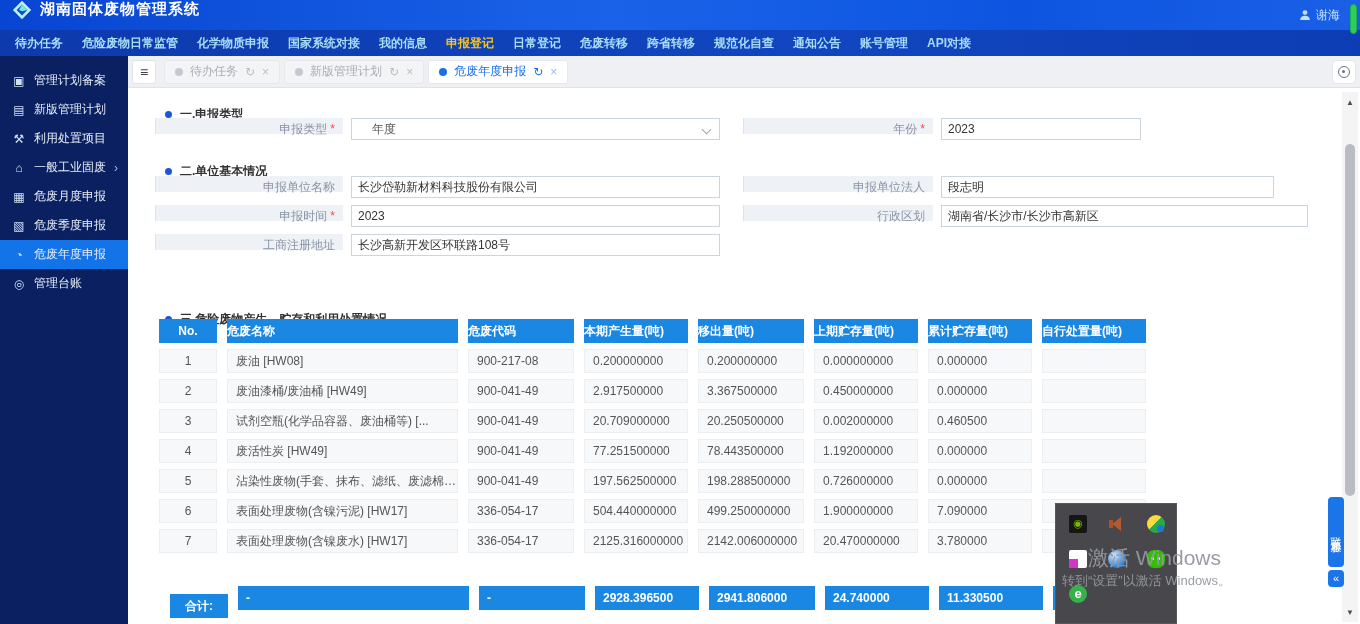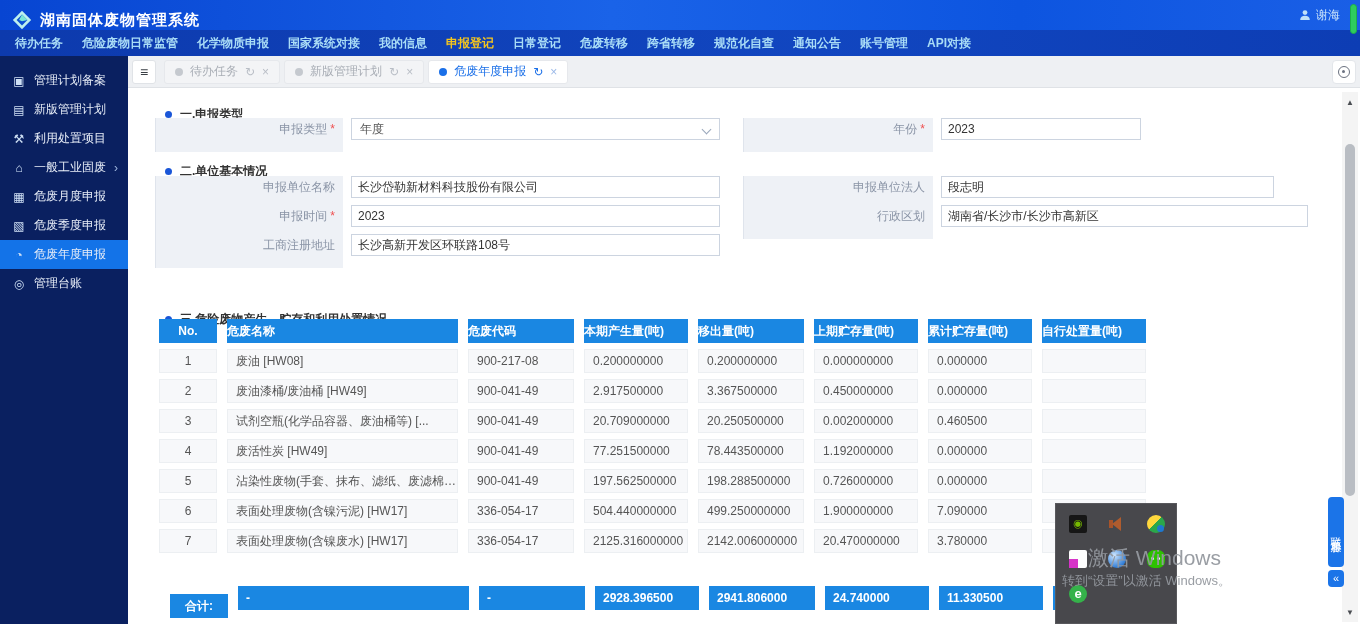--- a/index.html
+++ b/index.html
@@ -2,21 +2,21 @@
 <html><head>
 <meta charset="utf-8">
 <style>
   * { margin:0; padding:0; box-sizing:border-box; }
   html,body { width:1360px; height:624px; overflow:hidden; font-family:"Liberation Sans","DejaVu Sans",sans-serif; background:#fff; }
   body { position:relative; }
 
   
   .header { position:absolute; left:0; top:0; width:1360px; height:30px;
     background:linear-gradient(90deg,#0745d2 0%,#1a63e8 45%,#0d55e0 75%,#1a5fe6 100%);
-    display:flex; align-items:flex-end; z-index:5; }
+    display:flex; align-items:flex-start; z-index:5; }
   .logo { width:20px; height:20px; margin-left:12px; }
   .app-title { color:#fff; font-size:15px; font-weight:bold; margin-left:8px; letter-spacing:1px; }
   .user-box { position:absolute; right:20px; top:0; height:30px; display:flex; align-items:center; gap:5px; color:#cde6fb; font-size:12px; }
   .green-pill { position:absolute; left:1350px; top:4px; width:7px; height:30px; background:#2ecc5e; border:1px solid #1daf49; border-radius:4px; z-index:9; }
 
   
   .navbar { position:absolute; left:0; top:30px; width:1360px; height:26px;
     background:linear-gradient(90deg,#0d3aad,#1146c0 60%,#0d3db4); display:flex; align-items:center; gap:19px; padding-left:15px; z-index:5; }
   .nav-item { font-size:12px; font-weight:bold; color:#a9dcf6; cursor:pointer; white-space:nowrap; }
   .nav-item.active { color:#f5c51e; }
@@ -43,24 +43,24 @@
   .tab.active .tab-close { color:#9bb9e8; }
   .screen-btn { position:absolute; right:4px; top:4px; width:24px; height:24px; background:#fff; border:1px solid #e3e6ea; border-radius:4px; display:flex; align-items:center; justify-content:center; cursor:pointer; }
   .screen-btn .ring { width:12px; height:12px; border:1.5px solid #6b7280; border-radius:50%; position:relative; }
   .screen-btn .ring::after { content:""; position:absolute; left:3px; top:3px; width:3px; height:3px; background:#6b7280; border-radius:50%; }
 
   .content { position:absolute; left:0; top:32px; right:0; bottom:0; background:#fff; }
 
   .section-title { position:absolute; display:flex; align-items:center; gap:8px; font-size:12px; font-weight:bold; color:#333;margin-top:8px; }
   .bullet { width:7px; height:7px; border-radius:50%; background:#1a56d8; }
 
-  .label-box { position:absolute; height:34px; background:#eef1f6; border-left:1px solid #dfe4ec; color:#8a94a6; font-size:12px; line-height:22px; text-align:right; padding-right:8px; white-space:nowrap; }
+  .label-box { position:absolute; height:16px; background:#eef1f6; border-left:1px solid #dfe4ec; color:#8a94a6; font-size:12px; line-height:22px; text-align:right; padding-right:8px; white-space:nowrap; }
   .req { color:#f05050; margin-left:3px; }
   .field-input { position:absolute; height:22px; border:1px solid #ccd4e0; background:#fff; font-size:12px; color:#333; padding:0 6px; font-family:"Liberation Sans","DejaVu Sans",sans-serif; }
-  .select-box { position:absolute; height:22px; border:1px solid #ccd4e0; background:#fff; font-size:12px; color:#555; line-height:20px; padding:0 24px 0 8px; cursor:pointer; }
+  .select-box { position:absolute; height:22px; border:1px solid #ccd4e0; background:#fff; font-size:12px; color:#555; line-height:20px; padding:0 24px 0 20px; cursor:pointer; }
   .select-box::after { content:""; position:absolute; right:9px; top:7px; width:6px; height:6px; border-right:1.5px solid #9aa7bb; border-bottom:1.5px solid #9aa7bb; transform:rotate(45deg); }
 
   
   .hw-table { position:absolute; left:31px; top:231px; display:grid;
     grid-template-columns:58px 231px 106px 104px 106px 104px 104px 104px; column-gap:10px; row-gap:6px; }
   .th { height:24px; line-height:24px; background:#1a87e2; color:#fff; font-size:12px; font-weight:bold; white-space:nowrap; }
   .th.center { text-align:center; padding-left:0; }
   .td { height:24px; line-height:22px; background:#f7f8fa; border:1px solid #eceff2; font-size:12px; color:#555; padding-left:8px; white-space:nowrap; overflow:hidden; text-overflow:ellipsis; }
   .td.center { text-align:center; padding-left:0; }
   .total-row { position:absolute; left:42px; top:498px; display:grid;

